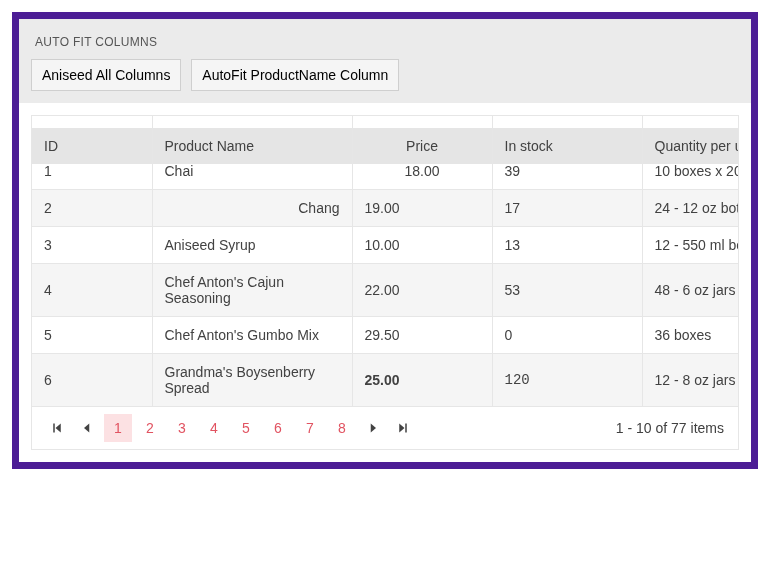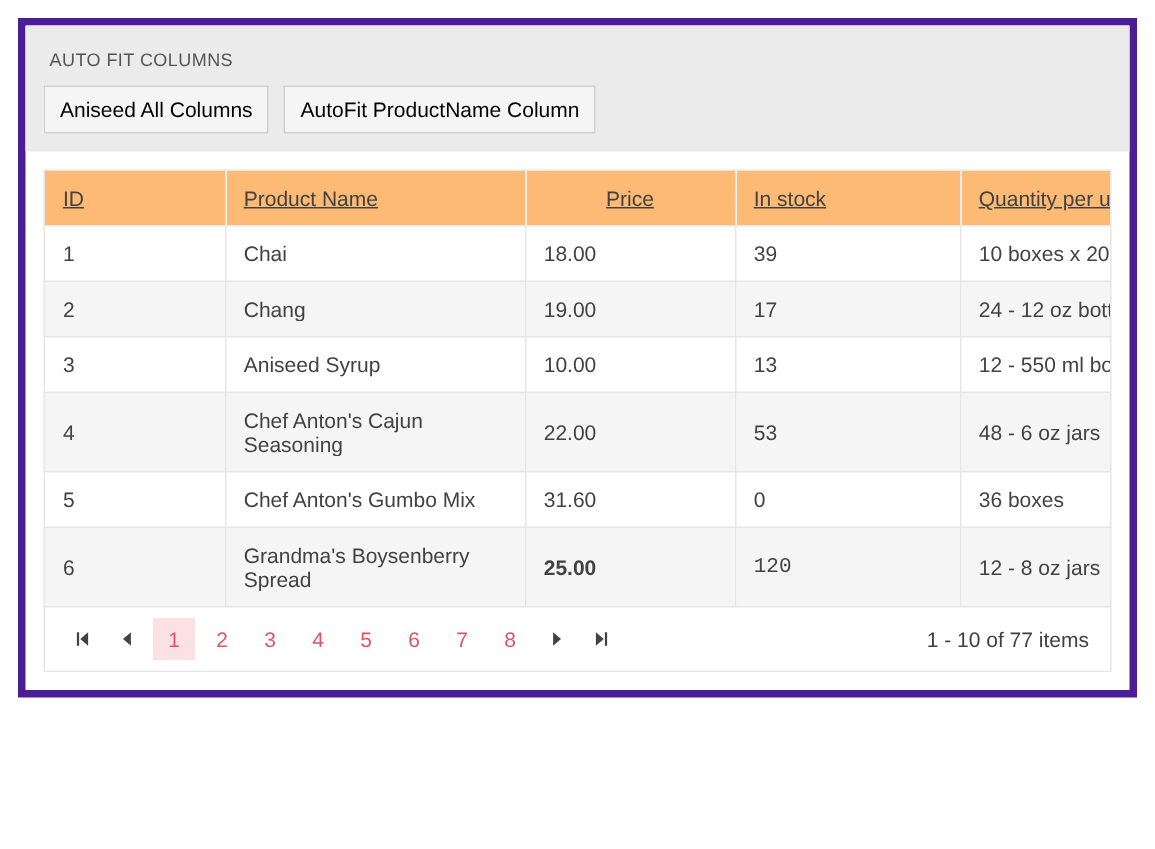--- a/index.html
+++ b/index.html
@@ -6,21 +6,21 @@
   body {
     margin: 0;
     padding: 12px;
     font-family: Arial, Helvetica, sans-serif;
     font-size: 14px;
     color: #424242;
     background: #fff;
     width: 770px;
   }
   .panel {
-    border: 5px solid #4c1d95;
+    border: 7px solid #4c1d95;
   }
   .toolbar {
     background: #ebebeb;
     padding: 12px;
   }
   .toolbar-title {
     font-size: 12px;
     color: #555;
     margin: 4px 0 10px 4px;
     letter-spacing: 0.3px;
@@ -51,25 +51,24 @@
   th, td {
     text-align: left;
     padding: 10px 12px;
     border-right: 1px solid #e6e6e6;
     border-bottom: 1px solid #e6e6e6;
     vertical-align: middle;
     overflow: hidden;
     background: #fff;
   }
   th {
-    background: #fdba74;
+    background: #e5e5e5;
     font-weight: 400;
     position: sticky;
-    top: 0;
-    text-decoration: underline;
+    top: 12px;
   }
   tbody tr:nth-child(even) td { background: #f5f5f5; }
   .pager {
     display: flex;
     align-items: center;
     padding: 6px 10px;
     border-top: 1px solid #e6e6e6;
     font-size: 14px;
     background:#fff;
   }
@@ -123,27 +122,27 @@
                 <th style="width: 200px;">Product Name</th>
                 <th style="width: 140px; text-align: center;">Price</th>
                 <th style="width: 150px;">In stock</th>
                 <th style="width: 200px;">Quantity per unit</th>
               </tr>
             </thead>
           <tbody>
               <tr>
                 <td style="width: 120px;">1</td>
                 <td style="width: 200px;">Chai</td>
-                <td style="width: 140px;">18.00</td>
+                <td style="width: 140px; text-align: center;">18.00</td>
                 <td style="width: 150px;">39</td>
                 <td style="width: 200px;">10 boxes x 20 bags</td>
               </tr>
               <tr>
                 <td style="width: 120px;">2</td>
-                <td style="width: 200px;">Chang</td>
+                <td style="width: 200px; text-align: right;">Chang</td>
                 <td style="width: 140px;">19.00</td>
                 <td style="width: 150px;">17</td>
                 <td style="width: 200px;">24 - 12 oz bottles</td>
               </tr>
               <tr>
                 <td style="width: 120px;">3</td>
                 <td style="width: 200px;">Aniseed Syrup</td>
                 <td style="width: 140px;">10.00</td>
                 <td style="width: 150px;">13</td>
                 <td style="width: 200px;">12 - 550 ml bottles</td>
@@ -151,21 +150,21 @@
               <tr>
                 <td style="width: 120px;">4</td>
                 <td style="width: 200px;">Chef Anton's Cajun Seasoning</td>
                 <td style="width: 140px;">22.00</td>
                 <td style="width: 150px;">53</td>
                 <td style="width: 200px;">48 - 6 oz jars</td>
               </tr>
               <tr>
                 <td style="width: 120px;">5</td>
                 <td style="width: 200px; margin-left: 35px;">Chef Anton's Gumbo Mix</td>
-                <td style="width: 140px;">31.60</td>
+                <td style="width: 140px;">29.50</td>
                 <td style="width: 150px;">0</td>
                 <td style="width: 200px;">36 boxes</td>
               </tr>
               <tr>
                 <td style="width: 120px;">6</td>
                 <td style="width: 200px;">Grandma's Boysenberry Spread</td>
                 <td style="width: 140px; font-weight: bold;">25.00</td>
                 <td style="width: 150px; font-family: Liberation Mono, monospace;">120</td>
                 <td style="width: 200px;">12 - 8 oz jars</td>
               </tr>

